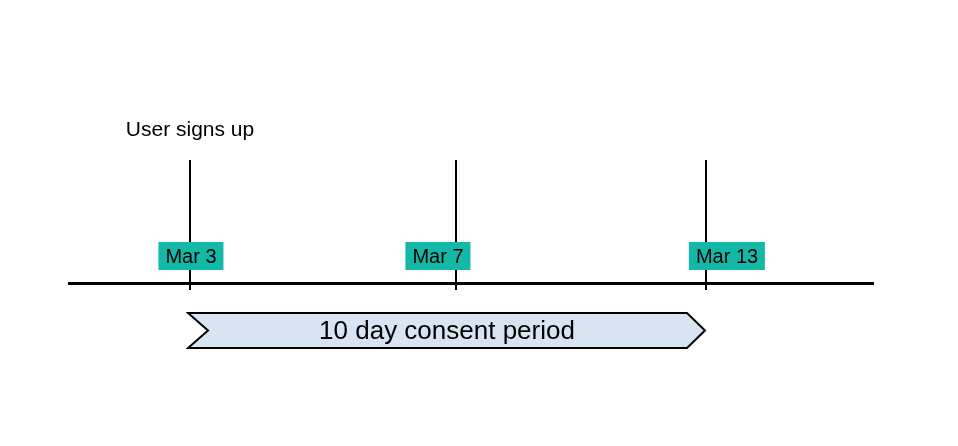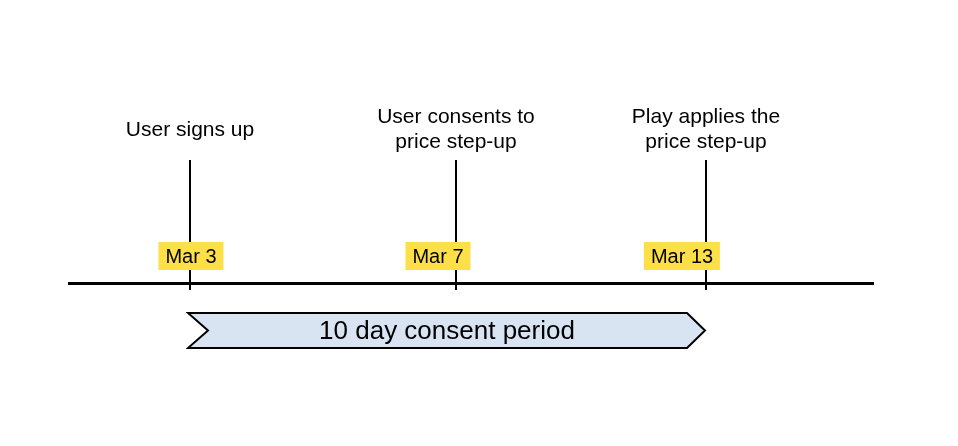--- a/index.html
+++ b/index.html
@@ -41,21 +41,21 @@
     justify-content: center;
     text-align: center;
     font-size: 21px;
     line-height: 25px;
     white-space: normal;
   }
   .date-badge {
     position: absolute;
     top: 242px;
     transform: translateX(-50%);
-    background: #fde047;
+    background: #14b8a6;
     font-size: 20px;
     line-height: 26px;
     padding: 1px 7px;
     white-space: nowrap;
   }
   .banner-wrap {
     position: absolute;
     left: 186px;
     top: 310px;
     width: 522px;
@@ -84,27 +84,25 @@
 <body>
 
 <div class="canvas">
 
   <div class="timeline-axis"></div>
 
   <div class="event-label" style="left:105px;">User signs up</div>
   <div class="tick" style="left:189px;"></div>
   <div class="date-badge" style="left:191px;">Mar 3</div>
 
-  <div class="event-label" style="left:371px;">User consents to price step-up</div>
   <div class="tick" style="left:455px;"></div>
   <div class="date-badge" style="left:438px;">Mar 7</div>
 
-  <div class="event-label" style="left:621px;">Play applies the price step-up</div>
   <div class="tick" style="left:705px;"></div>
-  <div class="date-badge" style="left:682px;">Mar 13</div>
+  <div class="date-badge" style="left:727px;">Mar 13</div>
 
   <div class="banner-wrap">
     <svg class="banner-svg" viewBox="0 0 522 40">
       <polygon points="2,3 501,3 519,20.5 501,38 2,38 22,20.5" stroke-width="2" stroke="#000000" fill="#d8e4f2"></polygon>
     </svg>
     <div class="banner-label">10 day consent period</div>
   </div>
 
 </div>
 

